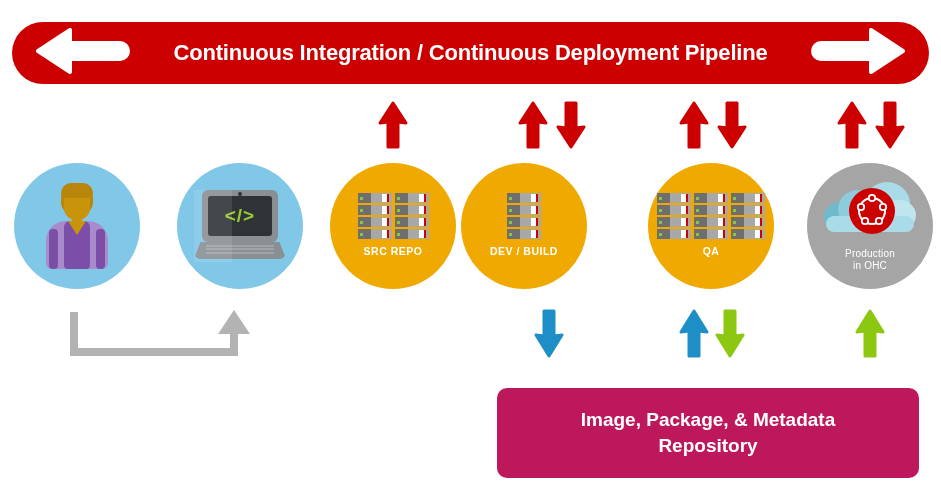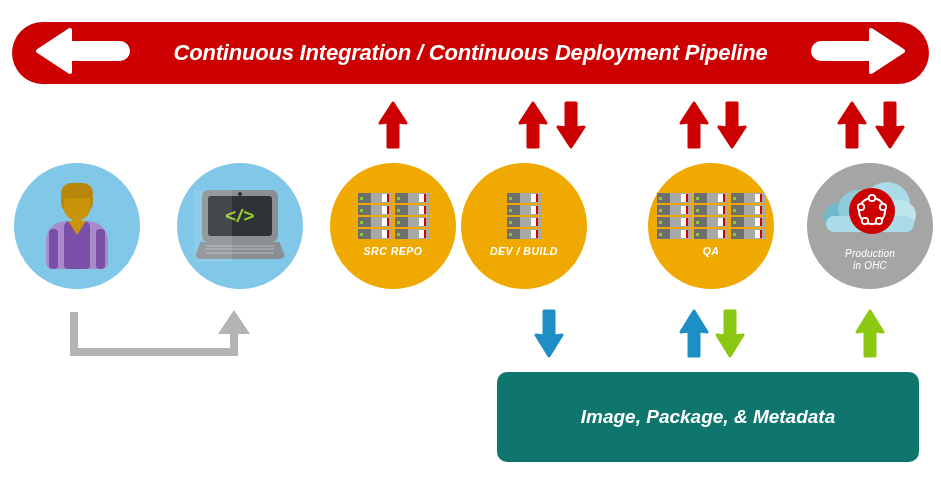--- a/index.html
+++ b/index.html
@@ -2,21 +2,21 @@
 <html><head>
 <meta charset="utf-8">
 <style>
   * { box-sizing: border-box; margin: 0; padding: 0; }
   html, body {
     width: 941px; height: 500px;
     background: #ffffff;
     font-family: "Liberation Sans", sans-serif;
     overflow: hidden;
   }
-  #stage { position: relative; width: 941px; height: 468px; font-style: italic; }
+  #stage { position: relative; width: 941px; height: 468px; }
 
   
   .banner {
     position: absolute;
     left: 12px; top: 22px;
     width: 917px; height: 62px;
     background: #CC0000;
     border-radius: 31px;
     display: flex; align-items: center; justify-content: center;
   }
@@ -182,23 +182,23 @@
     background: #CC0000;
   }
   .os-ring { position: absolute; left: 27px; top: 8px; }
 
   
   .loop { position: absolute; left: 68px; top: 308px; }
 
   
   .repo {
     position: absolute;
-    left: 497px; top: 372px;
+    left: 497px; top: 388px;
     width: 422px; height: 90px;
-    background: #0f766e;
+    background: #be185d;
     border-radius: 10px;
     display: flex; align-items: center; justify-content: center;
   }
   .repo-text {
     color: #ffffff; font-size: 19px; font-weight: bold;
     text-align: center; line-height: 1.35;
   }
 
   
   .arrow { position: absolute; }
@@ -512,16 +512,17 @@
 
   <div class="arrow" style="left:855px; top:308px;">
     <svg width="30" height="50" viewBox="0 0 30 50">
       <path d="M15 3 L28 24 L20 23 L20 48 L10 48 L10 23 L2 24 Z" fill="#8CC811" stroke="#8CC811" stroke-width="3" stroke-linejoin="round"></path>
     </svg>
   </div>
 
   <div class="repo">
     <div class="repo-text">
       <span>Image, Package, &amp; Metadata</span><br>
+      <span>Repository</span>
     </div>
   </div>
 
 </div>
 
 </body></html>

